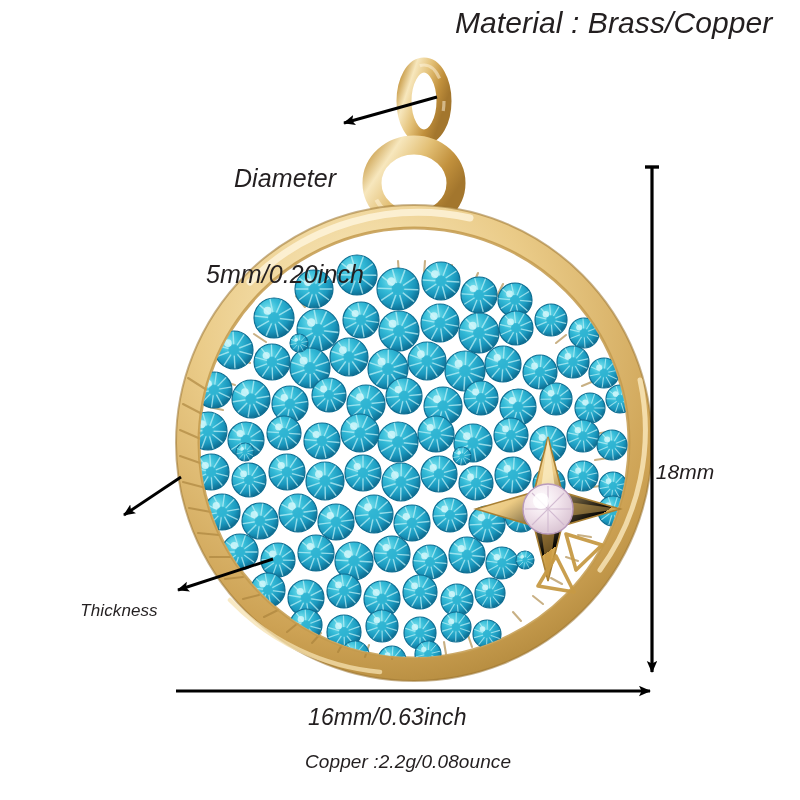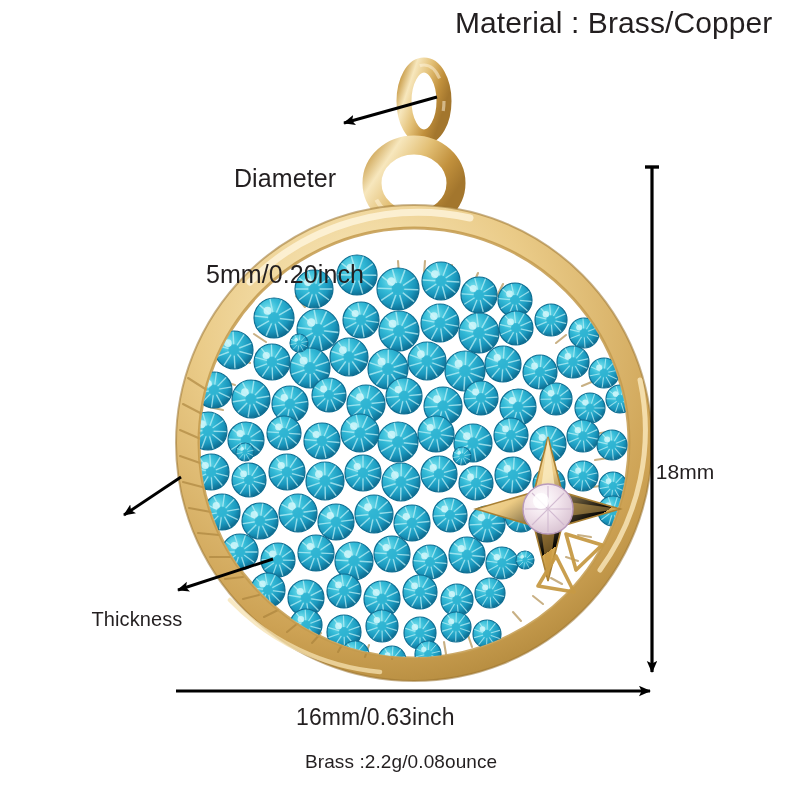--- a/index.html
+++ b/index.html
@@ -13,20 +13,21 @@
     position: relative;
     overflow: hidden;
     font-family: "Liberation Sans", sans-serif;
     color: #231f20;
   }
   #stage {
     position: absolute;
     inset: 0;
     width: 676px;
     height: 800px;
+    font-style: italic;
   }
   .label {
     position: absolute;
     white-space: pre;
     line-height: 1.28;
     color: #231f20;
     letter-spacing: 0.1px;
   }
   .label.ctr { text-align: center; }
   .label.lft { text-align: left; }
@@ -41,33 +42,33 @@
     top: 98px;
     width: 200px;
     font-size: 25px;
   }
   #reinstone-label {
     left: 48px;
     top: 522px;
     font-size: 24px;
   }
   #thickness-label {
-    left: 42px;
+    left: 24px;
     top: 556px;
     width: 190px;
-    font-size: 20px;
+    font-size: 17px;
   }
   #height-label {
     left: 630px;
     top: 405px;
     width: 110px;
     font-size: 21px;
   }
   #width-label {
-    left: 296px;
+    left: 308px;
     top: 703px;
     font-size: 23px;
   }
   #weight-label {
     left: 305px;
     top: 750px;
     font-size: 19px;
   }
 
   svg.vec {
@@ -1944,15 +1945,15 @@
   <div class="label ctr" id="thickness-label">
     <div>Thickness</div>
   </div>
 
   <div class="label ctr" id="height-label">
     <div>18mm</div>
   </div>
 
   <div class="label ctr" id="width-label">16mm/0.63inch</div>
 
-  <div class="label ctr" id="weight-label">Brass :2.2g/0.08ounce</div>
+  <div class="label ctr" id="weight-label">Copper :2.2g/0.08ounce</div>
 
 </div>
 
 </body></html>

